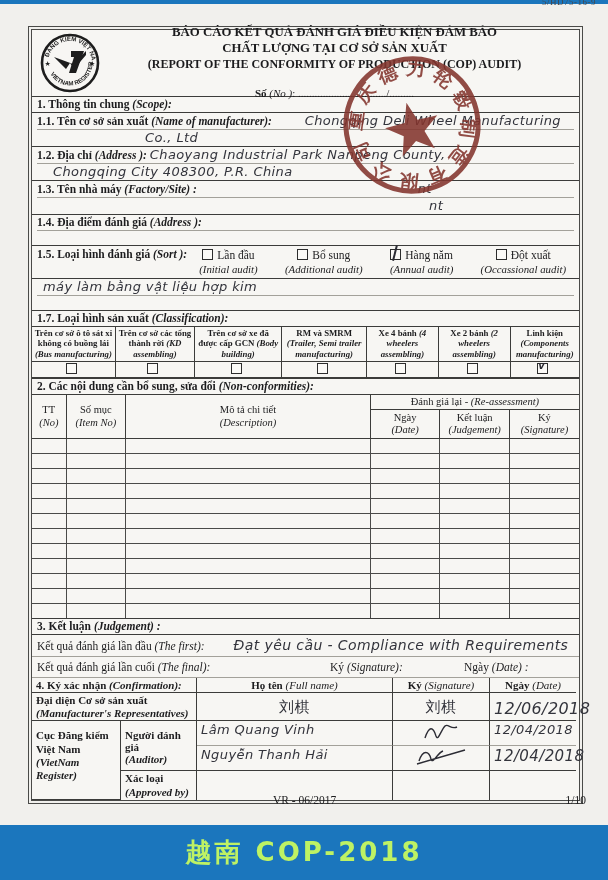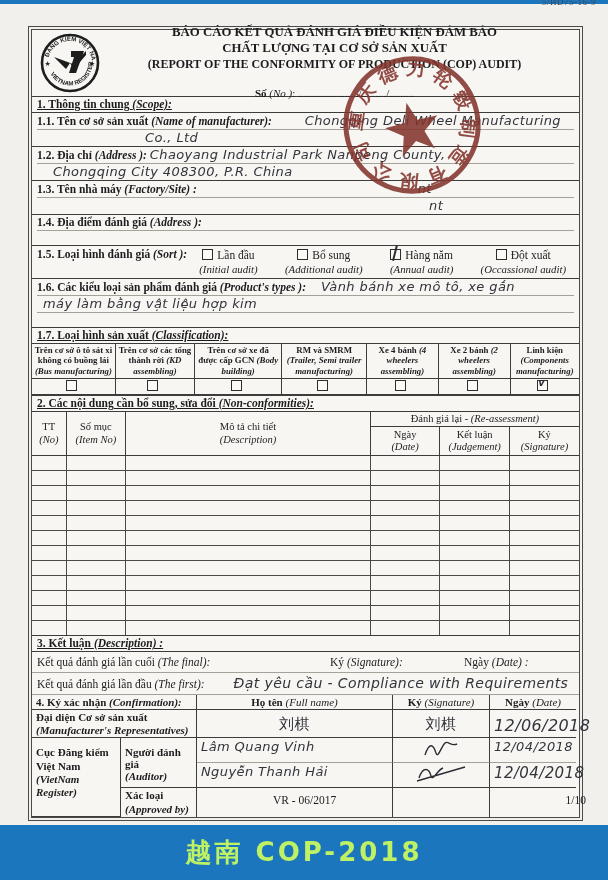--- a/index.html
+++ b/index.html
@@ -29,21 +29,21 @@
 
   
   .fhead{display:flex;align-items:center;height:66px;border-bottom:1px solid #3c3c3a;}
   .seal{margin-left:8px;flex:0 0 auto;}
   .titles{flex:1;text-align:center;line-height:1.22;padding-right:10px;}
   .t1{font-weight:bold;font-size:12.8px;}
   .t3{font-weight:bold;font-size:12px;}
   .so-line{font-size:11px;margin-top:16px;}
 
   
-  .sec-title{border-bottom:1px solid #3c3c3a;padding:1px 5px;min-height:13px;text-decoration:underline;}
+  .sec-title{border-bottom:1px solid #3c3c3a;padding:1px 5px;min-height:13px;}
   .fblock{border-bottom:1px solid #3c3c3a;padding:0 5px;}
   .fline{min-height:16px;line-height:16px;border-bottom:1px solid #a3a19a;position:relative;white-space:nowrap;}
   .fblock .fline:last-child{border-bottom:none;}
 
   
   .cb{display:inline-block;width:9px;height:9px;border:1px solid #2d2d2d;background:#fbfaf7;
       vertical-align:-1px;position:relative;margin-right:4px;}
   .tick-slash{position:absolute;left:3px;top:-5px;width:1.6px;height:16px;background:#2c2c34;transform:rotate(14deg);}
   .tick-v{position:absolute;left:0;top:-4px;font-family:"DejaVu Sans",sans-serif;font-size:10px;color:#2c2c34;font-style:italic;}
 
@@ -192,24 +192,20 @@
       </div>
       <div class="opt">
         <span class="cb"></span><span>Đột xuất</span><br>
         <span class="eni">(Occassional audit)</span>
       </div>
     </div>
   </div>
 
   <div class="fblock">
     <div class="fline">
-      <span class="lbl">1.6. Các kiểu loại sản phẩm đánh giá </span><span class="en">(Product's types ):</span>
-      <span class="hw ml" style="margin-left:12px">Vành bánh xe mô tô, xe gắn</span>
-    </div>
-    <div class="fline">
       <span class="hw ml" style="margin-left:6px">máy làm bằng vật liệu hợp kim</span>
     </div>
     <div class="fline" style="min-height:14px;"></div>
   </div>
 
   <div class="sec-title">
     <span class="lbl">1.7. Loại hình sản xuất </span><span class="en">(Classification):</span>
   </div>
 
   <table class="t17">
@@ -345,30 +341,30 @@
           <td></td>
           <td></td>
           <td></td>
           <td></td>
           <td></td>
         </tr>
   </tbody>
     </table>
 
   <div class="sec-title" style="border-top:1px solid #3c3c3a">
-    <span class="lbl">3. Kết luận </span><span class="en">(Description) :</span>
+    <span class="lbl">3. Kết luận </span><span class="en">(Judgement) :</span>
+  </div>
+  <div class="s3line">
+    <span>Kết quả đánh giá lần đầu </span><span class="eni">(The first):</span>
+    <span class="hw ml" style="margin-left:26px;font-size:14px">Đạt yêu cầu - Compliance with Requirements</span>
   </div>
   <div class="s3line">
     <span>Kết quả đánh giá lần cuối </span><span class="eni">(The final):</span>
     <span class="abs" style="left:298px"><span>Ký </span><span class="eni">(Signature):</span></span>
     <span class="abs" style="left:432px"><span>Ngày </span><span class="eni">(Date) :</span></span>
-  </div>
-  <div class="s3line">
-    <span>Kết quả đánh giá lần đầu </span><span class="eni">(The first):</span>
-    <span class="hw ml" style="margin-left:26px;font-size:14px">Đạt yêu cầu - Compliance with Requirements</span>
   </div>
 
   <div class="s4">
     <div class="hdr" style="grid-column:1/3;">
       <span class="lbl">4. Ký xác nhận </span><span class="en">(Confirmation):</span>
     </div>
     <div class="c-center"><span class="lbl">Họ tên </span><span class="eni">(Full name)</span></div>
     <div class="c-center"><span class="lbl">Ký </span><span class="eni">(Signature)</span></div>
     <div class="c-center colend"><span class="lbl">Ngày </span><span class="eni">(Date)</span></div>
 

